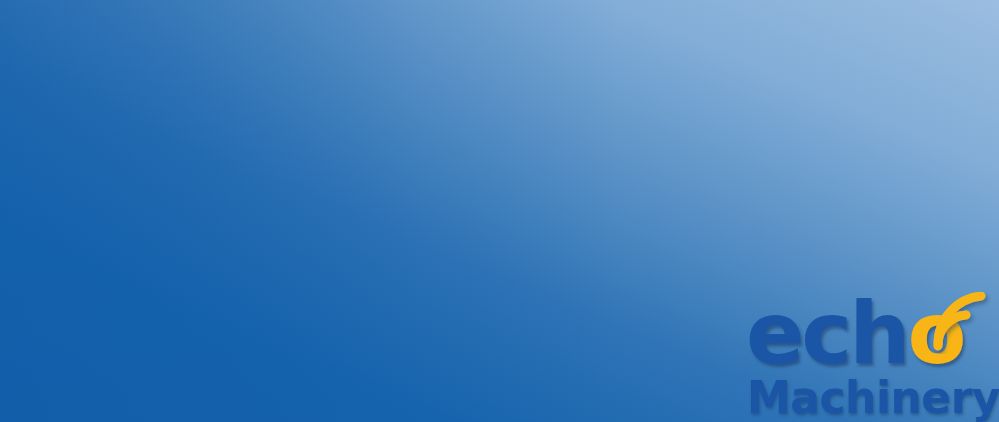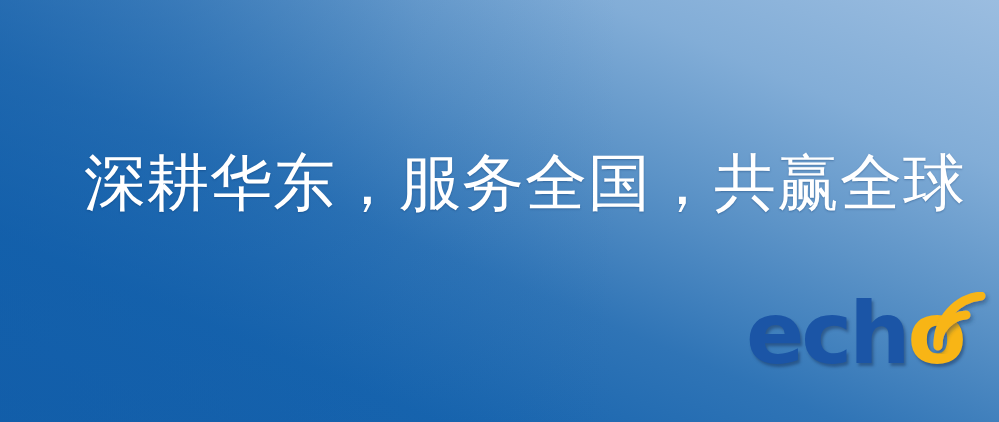--- a/index.html
+++ b/index.html
@@ -113,37 +113,39 @@
     text-shadow: 1px 2px 3px rgba(20,45,85,0.40);
   }
 </style>
 </head>
 <body>
 
 <div id="banner">
 
   <div id="bg-overlay"></div>
 
-  <div id="headline">深耕华东，服务全国，共赢全球</div>
 
 
   <div id="logo">
 
     <div id="logo-wordmark">
       <div id="logo-echo-text"><span>ech</span><span id="logo-o-letter">o</span></div>
 
       <svg id="logo-arcs" viewBox="0 0 64 62">
         <defs>
           <filter id="arcShadow" x="-40%" y="-40%" width="200%" height="200%">
             <feDropShadow dx="2" dy="3" stdDeviation="2" flood-color="#14325a" flood-opacity="0.45"></feDropShadow>
           </filter>
         </defs>
         <g fill="none" stroke="#f8b515" stroke-linecap="round" filter="url(#arcShadow)">
           <path d="M 8 54 A 30 30 0 0 1 36 23" stroke-width="9"></path>
           <path d="M 14 56 A 48 48 0 0 1 57 8" stroke-width="9" transform="translate(-6,-4)"></path>
         </g>
       </svg>
     </div>
 
+    <div id="logo-brand-line">
+      <span id="logo-machinery-text">Machinery</span>
+    </div>
 
   </div>
 
 </div>
 
 </body></html>

